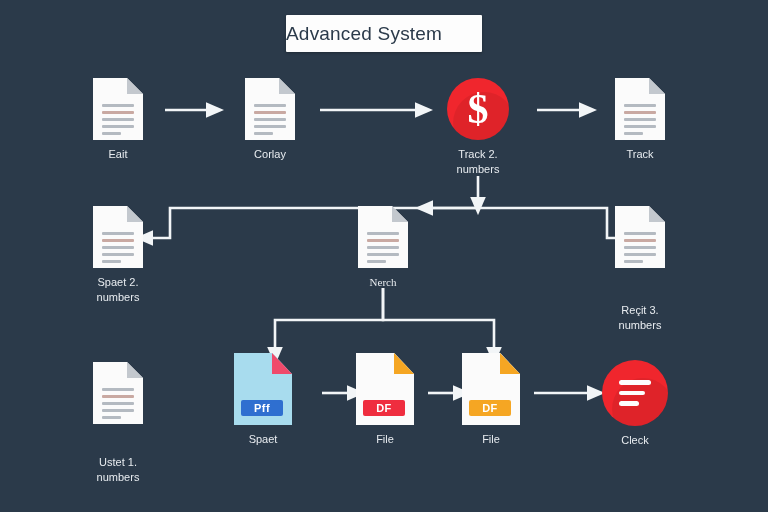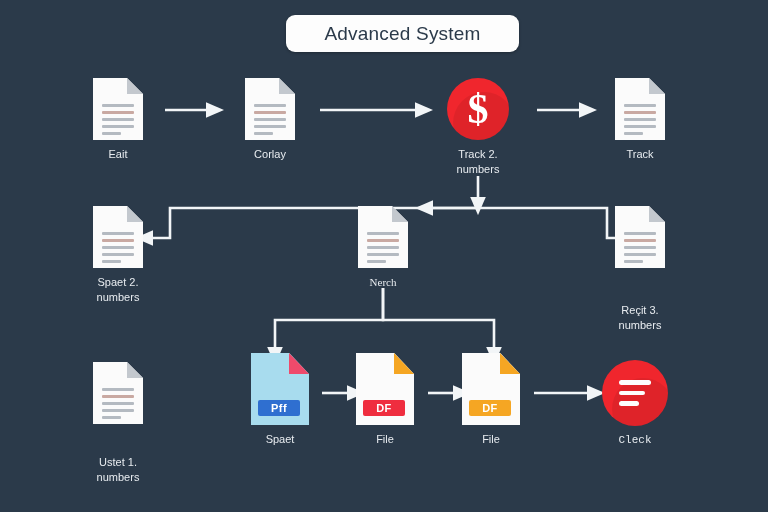--- a/index.html
+++ b/index.html
@@ -15,27 +15,27 @@
     overflow: hidden;
     font-family: "Liberation Sans", sans-serif;
     -webkit-font-smoothing: antialiased;
   }
 
   
   #title-pill {
     position: absolute;
     left: 286px;
     top: 15px;
-    width: 233px;
+    width: 196px;
     height: 37px;
     background: #fdfdfd;
-    border-radius: 9px;
+    border-radius: 1px;
     display: flex;
     align-items: center;
-    justify-content: center;
+    justify-content: flex-start;
     box-shadow: 0 1px 3px rgba(0,0,0,0.28);
   }
   #title-pill .title-text {
     color: #2b3a4a;
     font-size: 19px;
     letter-spacing: 0.2px;
     white-space: nowrap;
   }
 
   
@@ -323,21 +323,21 @@
           <i class="accent"></i>
           <i></i>
           <i></i>
           <i class="short"></i>
         </div>
     </div>
     <div class="label">Ustet 1.
 numbers</div>
   </div>
 
-  <div class="node" style="left:220px; top:353px;">
+  <div class="node" style="left:203px; top:353px;">
     <div class="filedoc">
       <div class="page" style="background:#a8dcee;"></div>
       <div class="fold" style="background:#ef4a6b;"></div>
       <div class="badge" style="background:#2f6fd0;">Pff</div>
     </div>
     <div class="label">Spaet</div>
   </div>
 
   <div class="node" style="left:325px; top:353px;">
     <div class="filedoc">
@@ -350,21 +350,21 @@
 
   <div class="node" style="left:431px; top:353px;">
     <div class="filedoc">
       <div class="page" style="background:#fbfbfb;"></div>
       <div class="fold" style="background:#f5a623;"></div>
       <div class="badge" style="background:#f5a623;">DF</div>
     </div>
     <div class="label">File</div>
   </div>
 
-  <div class="node" style="left:575px; top:360px;font-family:Liberation Mono, monospace;">
+  <div class="node" style="left:575px; top:360px;">
     <div class="circle" style="background:#f0262d; width:66px; height:66px;">
       <div class="shade"></div>
       <div class="bars">
           <i></i>
           <i></i>
           <i></i>
         </div>
     </div>
     <div class="label">Cleck</div>
   </div>

